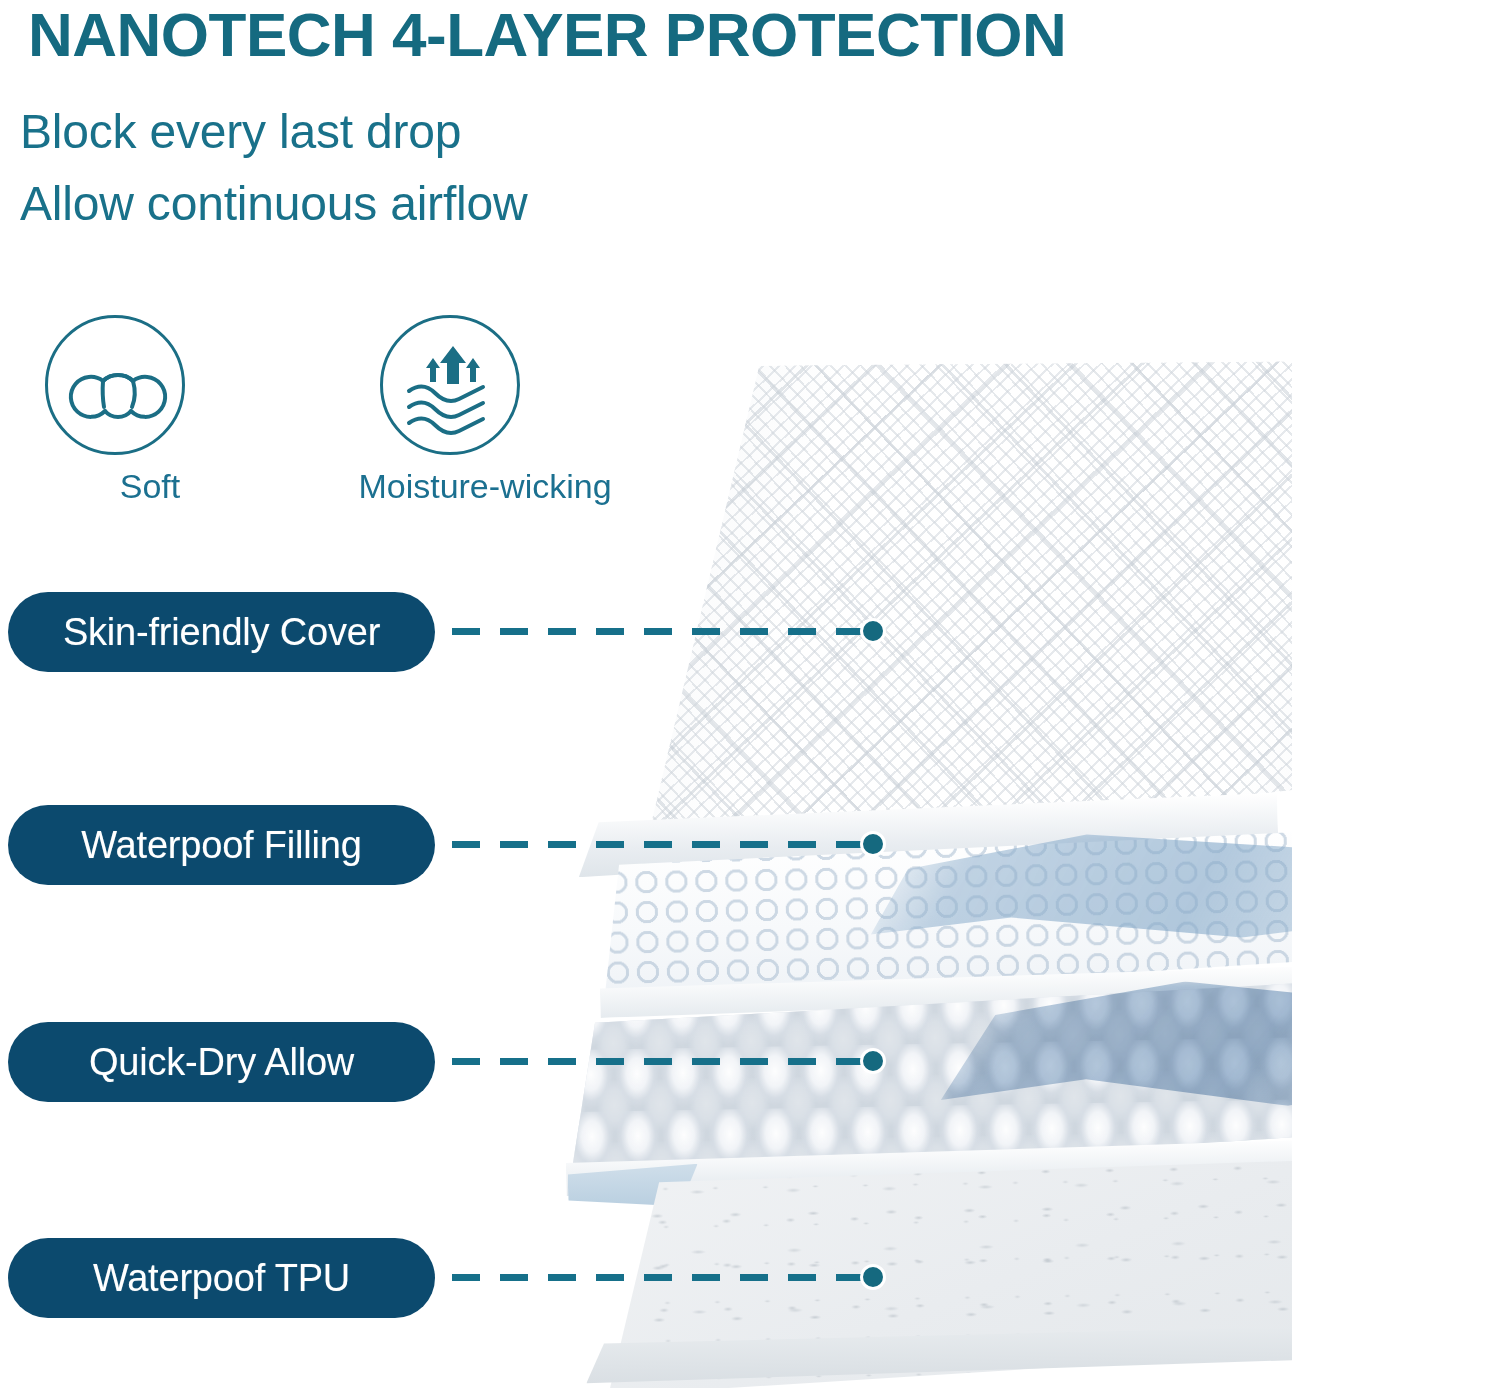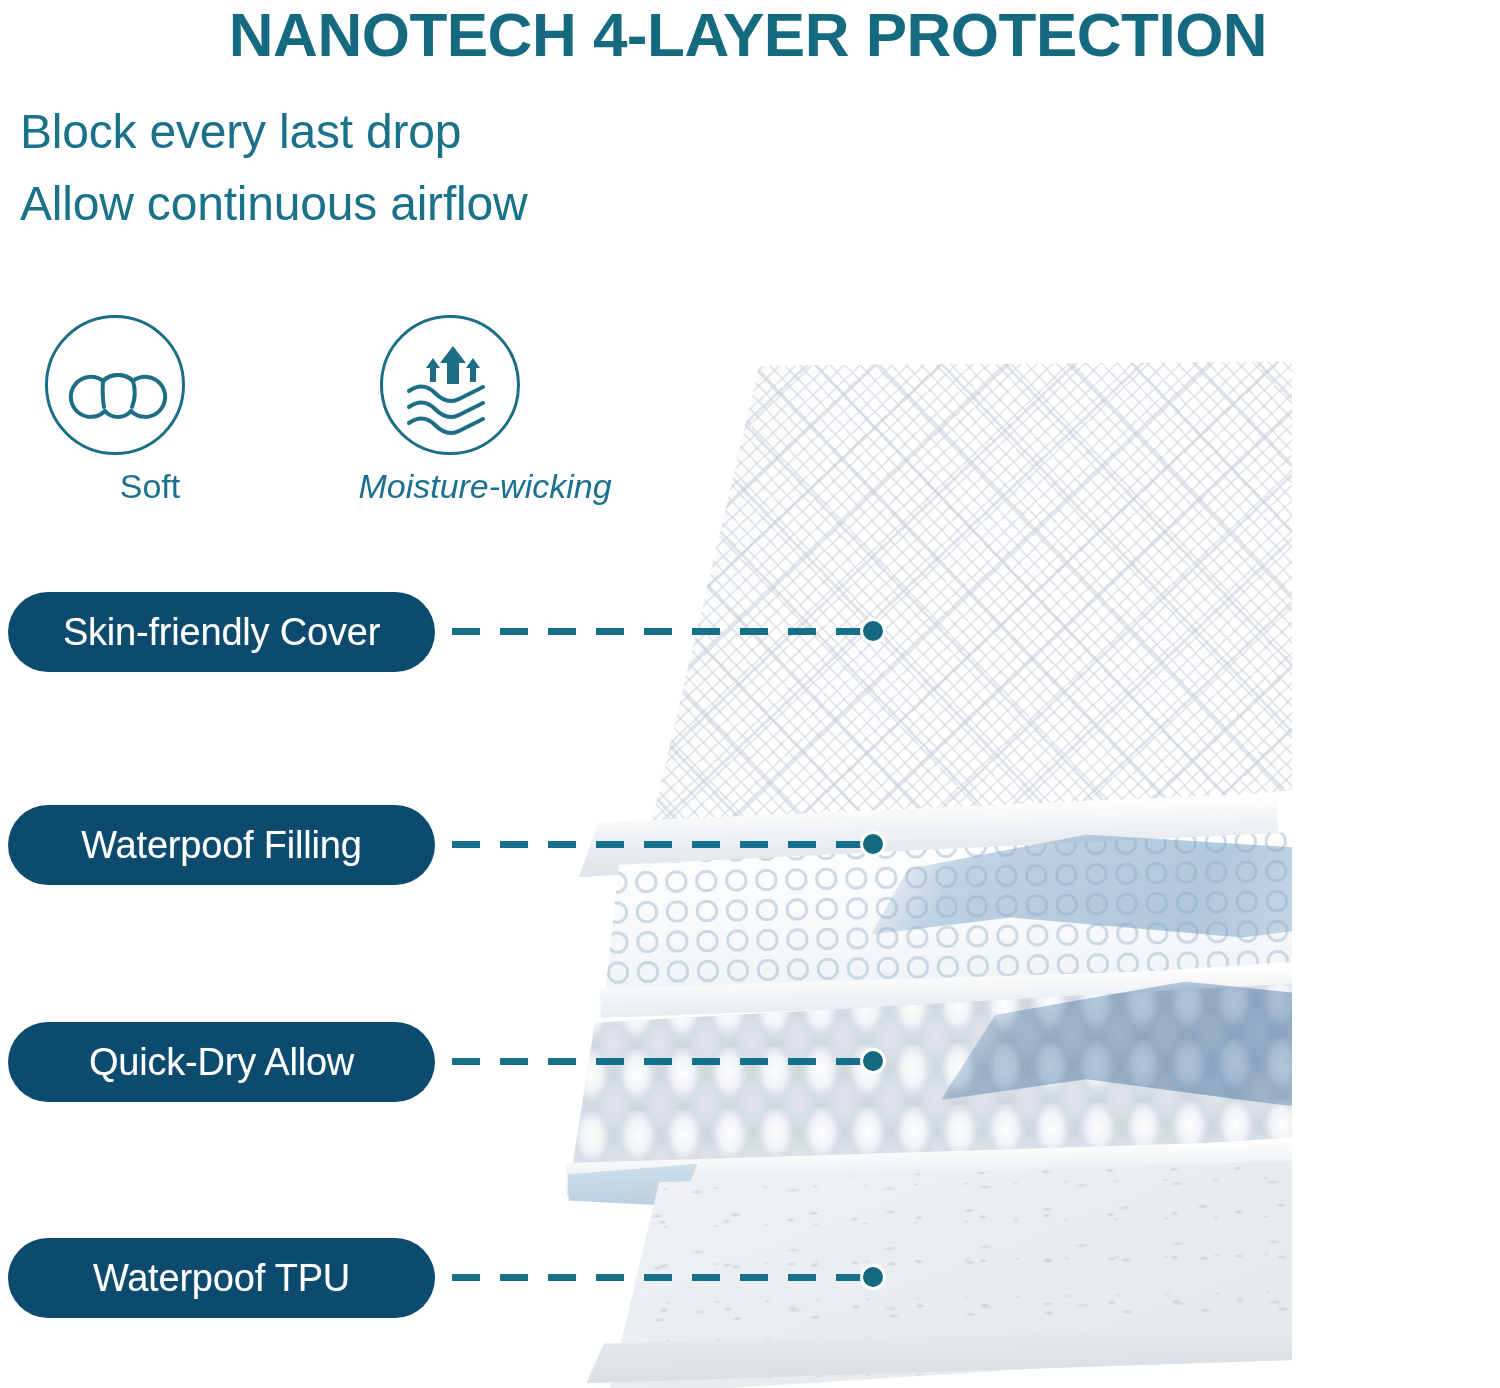--- a/index.html
+++ b/index.html
@@ -6,21 +6,20 @@
   body{
     font-family:"Liberation Sans", sans-serif;
     -webkit-font-smoothing:antialiased;
   }
   #page{
     position:relative;
     width:1292px;
     height:1388px;
     background:#ffffff;
     overflow:hidden;
-    text-align:center;
   }
 
   
   #title{
     position:absolute;
     left:28px; top:2px;
     width:1440px;
     font-size:62px;
     font-weight:bold;
     letter-spacing:-0.5px;
@@ -55,21 +54,21 @@
     position:absolute;
     top:152px;
     left:50%;
     transform:translateX(-50%);
     font-size:34px;
     color:#1B7090;
     white-space:nowrap;
     margin-left:35px;
   }
   #feat-soft{left:45px; top:315px; width:140px;height:200px;}
-  #feat-wick{left:380px; top:315px; width:140px;height:200px;font-style:italic;}
+  #feat-wick{left:380px; top:315px; width:140px;height:200px;}
 
   
   .callout{position:absolute; left:0; height:80px;}
   .pill{
     position:absolute;
     left:8px; top:0;
     width:427px; height:80px;
     border-radius:40px;
     background:#0c4a6e;
     box-sizing:border-box;

